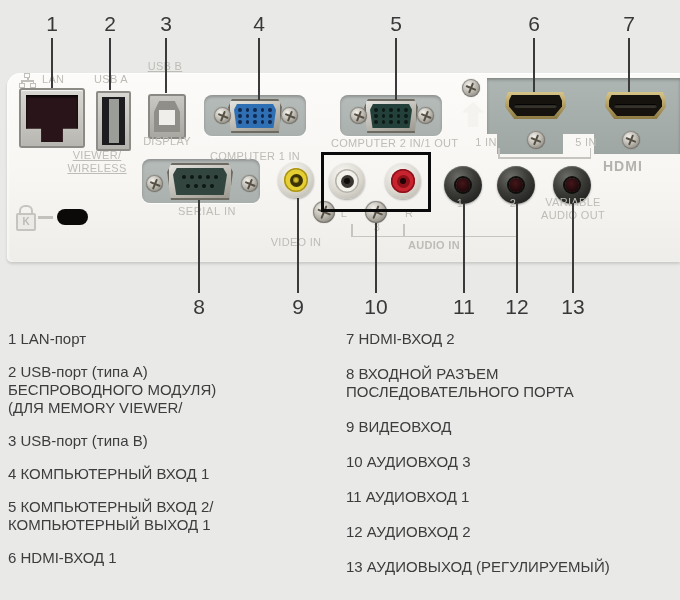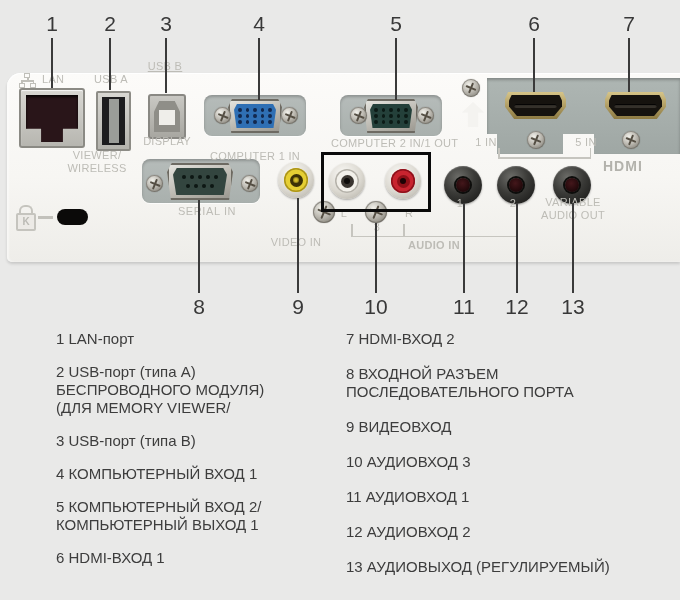--- a/index.html
+++ b/index.html
@@ -122,21 +122,21 @@
         border:3px solid #0a0a0a;z-index:8;}
 
   
   .hdmilogo{position:absolute;left:603px;top:158px;font-size:14px;font-weight:bold;
         color:#b3b2ac;letter-spacing:1px;z-index:4;}
 
   
   .lg{position:absolute;top:330px;font-size:15px;line-height:18px;color:#3d3d3d;z-index:2;}
   .lg-left{left:8px;}
   .lg-right{left:346px;}
-  .lg-left .lg-item{margin-bottom:15px;margin-left:48px;}
+  .lg-left .lg-item{margin-bottom:15px;}
   .lg-right .lg-item{margin-bottom:17px;}
 </style>
 </head>
 <body>
 
 <div class="stage">
 
   <div class="pbody"></div>
 
   <div class="neticon">
@@ -150,21 +150,21 @@
   </div>
   <div class="plabel" style="left:42px;top:73px;">LAN</div>
   <div class="lan-frame">
     <div class="lan-inner"></div>
   </div>
 
   <div class="plabel" style="left:91px;top:73px;width:40px;">USB A</div>
   <div class="usba-frame">
     <div class="usba-inner"></div>
   </div>
-  <div class="plabel" style="left:57px;top:149px;width:80px;line-height:13px;">
+  <div class="plabel" style="left:57px;top:149px;width:80px;line-height:13px;text-decoration:underline;">
     <div>VIEWER/</div>
     <div>WIRELESS</div>
   </div>
 
   <div class="plabel" style="left:145px;top:60px;width:40px;text-decoration:underline;">USB B</div>
   <div class="usbb-frame">
     <div class="usbb-inner"></div>
   </div>
   <div class="plabel" style="left:137px;top:135px;width:60px;">DISPLAY</div>
 

